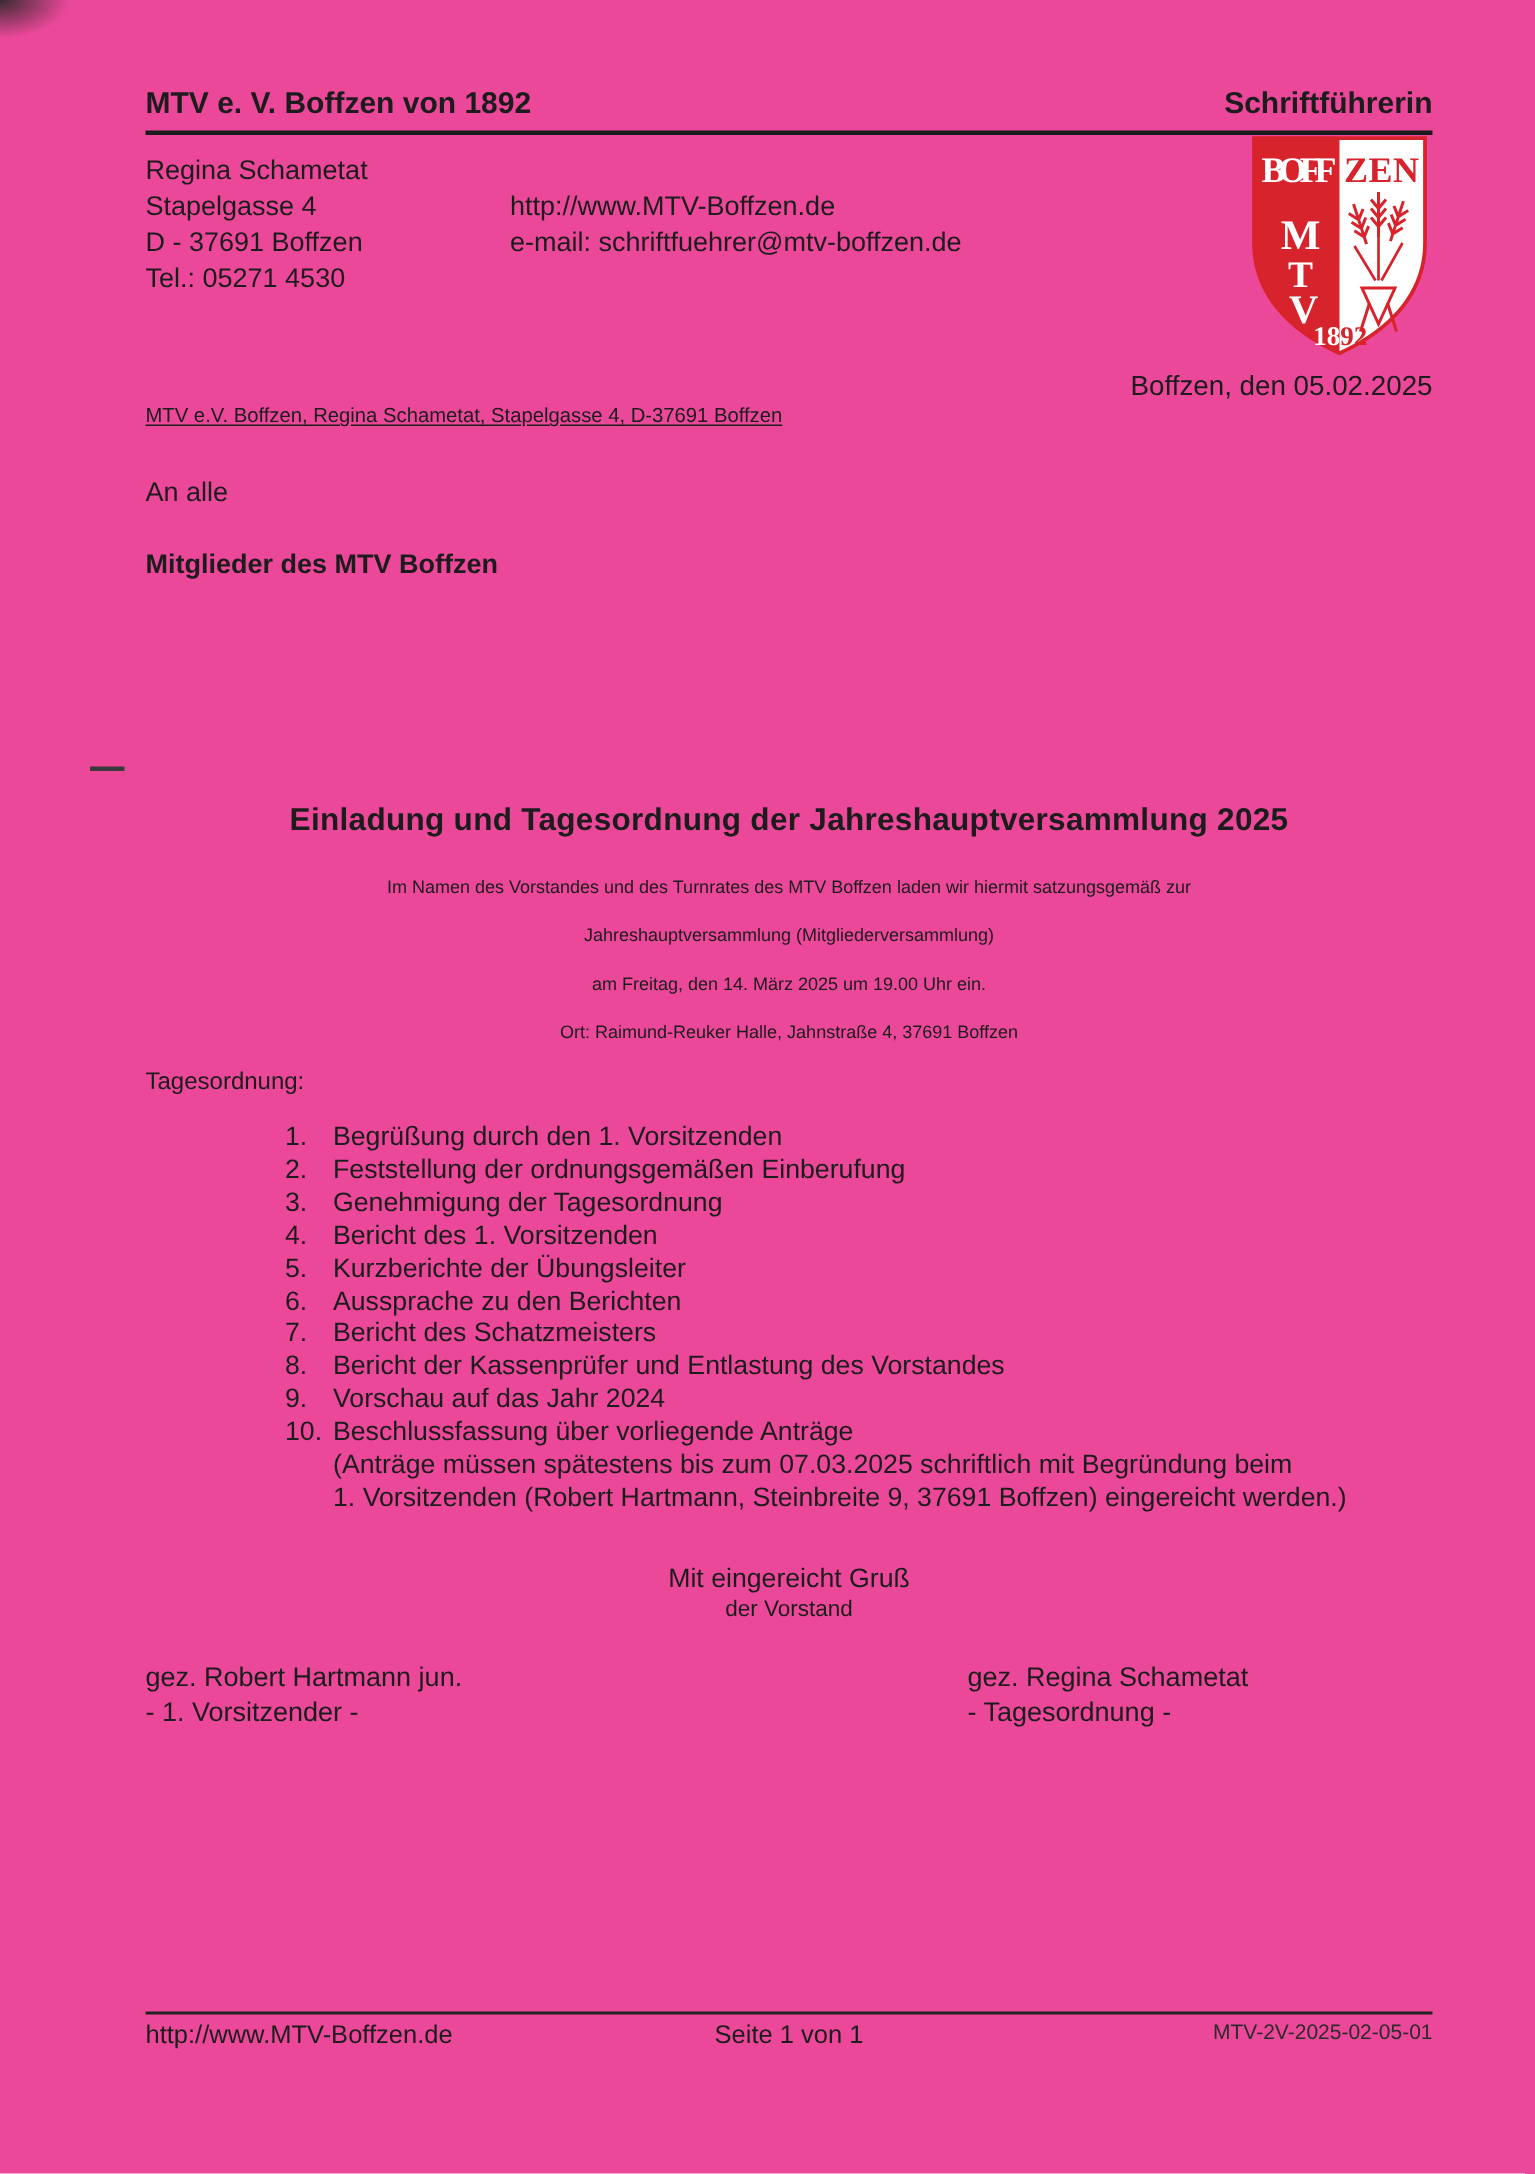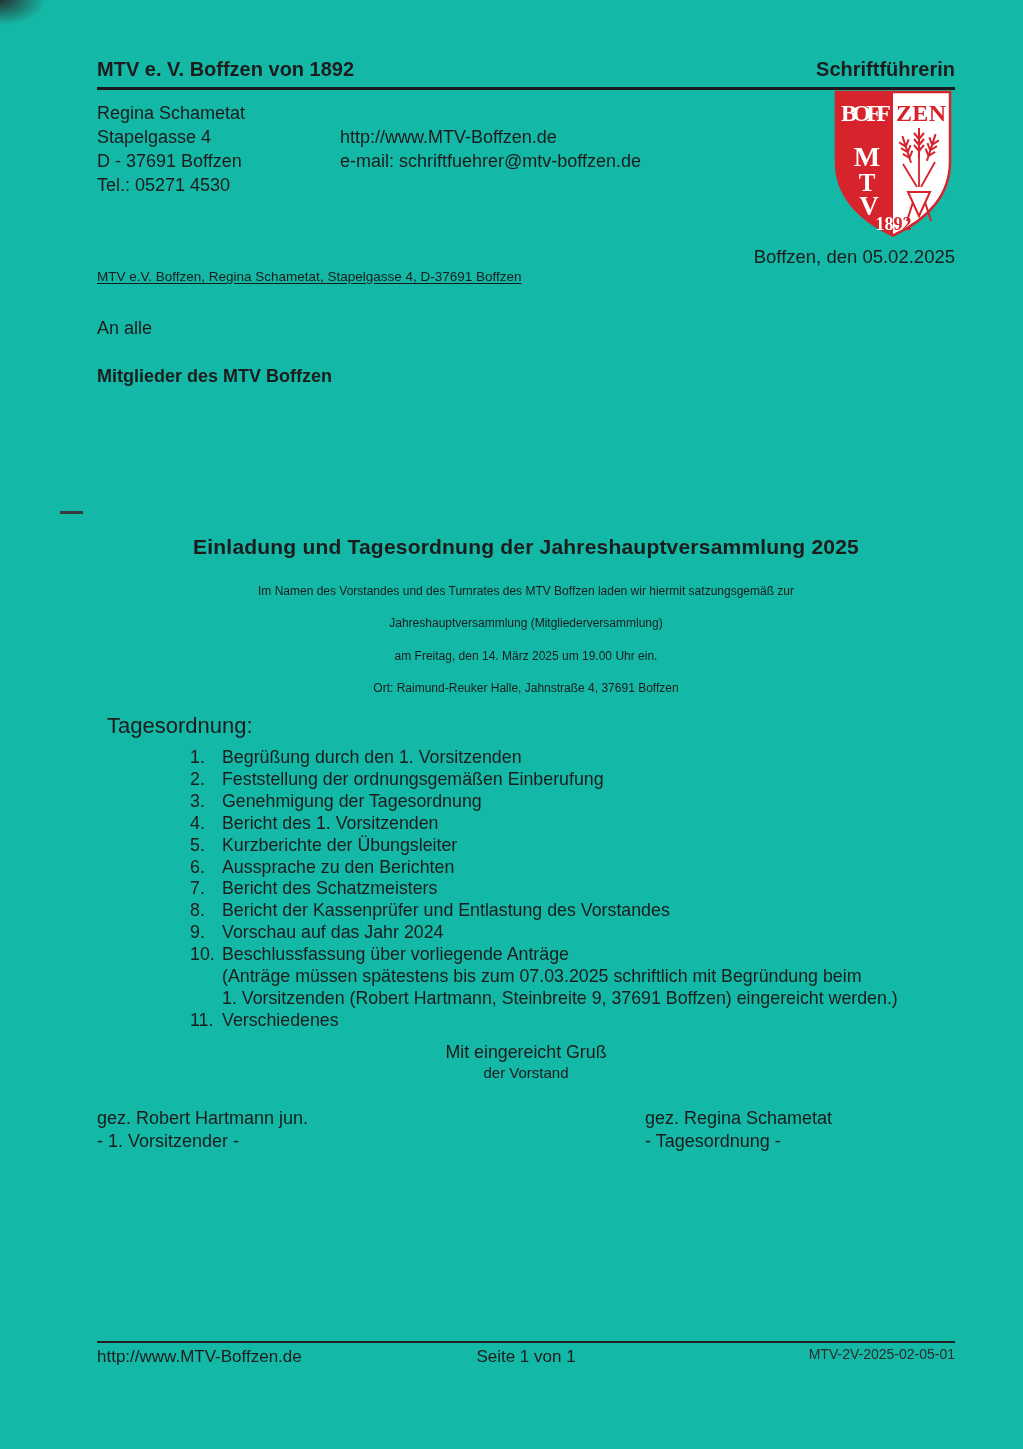--- a/index.html
+++ b/index.html
@@ -1,19 +1,19 @@
 <!DOCTYPE html>
 <html lang="de"><head>
 <meta charset="utf-8">
 <style>
   html,body{margin:0;padding:0;background:#ffffff;}
   .page{
     position:relative;
     width:1023px;height:1449px;
-    background:#14b8a6;
+    background:#ec4899;
     font-family:"Liberation Sans", sans-serif;
     color:#1c1c1c;
     overflow:hidden;
   }
   .abs{position:absolute;}
   .corner-smudge{
     left:0;top:0;width:100px;height:60px;
     background:radial-gradient(ellipse 62px 34px at 0 0, rgba(40,40,40,.92), rgba(40,40,40,0) 75%);
   }
   .header{
@@ -33,21 +33,21 @@
   }
   .recipient-1{left:97px;top:318px;font-size:18px;}
   .recipient-2{left:97px;top:366px;font-size:18px;font-weight:bold;}
   .fold-mark{left:60px;top:511px;width:23px;height:3px;background:#3a3a3a;}
   .title{
     left:97px;top:535px;width:858px;text-align:center;
     font-weight:bold;font-size:21px;letter-spacing:.2px;
   }
   .intro-line{left:97px;width:858px;text-align:center;font-size:12px;}
   .intro-0{top:584px;} .intro-1{top:616px;} .intro-2{top:649px;} .intro-3{top:681px;}
-  .agenda-heading{left:107px;top:713px;font-size:22px;}
+  .agenda-heading{left:97px;top:713px;font-size:16px;}
   .agenda{left:190px;top:747px;width:790px;font-size:17.8px;line-height:21.9px;}
   .agenda-row{display:flex;}
   .agenda-row .num{width:32px;flex:0 0 32px;}
   .agenda-sub{margin-left:32px;}
   .closing-1{left:97px;top:1042px;width:858px;text-align:center;font-size:17.8px;}
   .closing-2{left:97px;top:1064px;width:858px;text-align:center;font-size:15px;}
   .sig-left{left:97px;top:1107px;font-size:18px;line-height:23px;}
   .sig-right{left:645px;top:1107px;font-size:18px;line-height:23px;}
   .footer-rule{left:97px;top:1341px;width:858px;height:2px;background:#222;}
   .footer-left{left:97px;top:1347px;font-size:17px;}
@@ -160,24 +160,20 @@
     <div class="agenda-row">
       <span class="num">9.</span>
       <span class="txt">Vorschau auf das Jahr 2024</span>
     </div>
     <div class="agenda-row">
       <span class="num">10.</span>
       <span class="txt">Beschlussfassung über vorliegende Anträge</span>
     </div>
     <div class="agenda-sub">(Anträge müssen spätestens bis zum 07.03.2025 schriftlich mit Begründung beim</div>
     <div class="agenda-sub">1. Vorsitzenden (Robert Hartmann, Steinbreite 9, 37691 Boffzen) eingereicht werden.)</div>
-    <div class="agenda-row">
-      <span class="num">11.</span>
-      <span class="txt">Verschiedenes</span>
-    </div>
   </div>
 
   <div class="abs closing-1">Mit eingereicht Gruß</div>
   <div class="abs closing-2">der Vorstand</div>
 
   <div class="abs sig-left">
     <div>gez. Robert Hartmann jun.</div>
     <div>- 1. Vorsitzender -</div>
   </div>
   <div class="abs sig-right">

